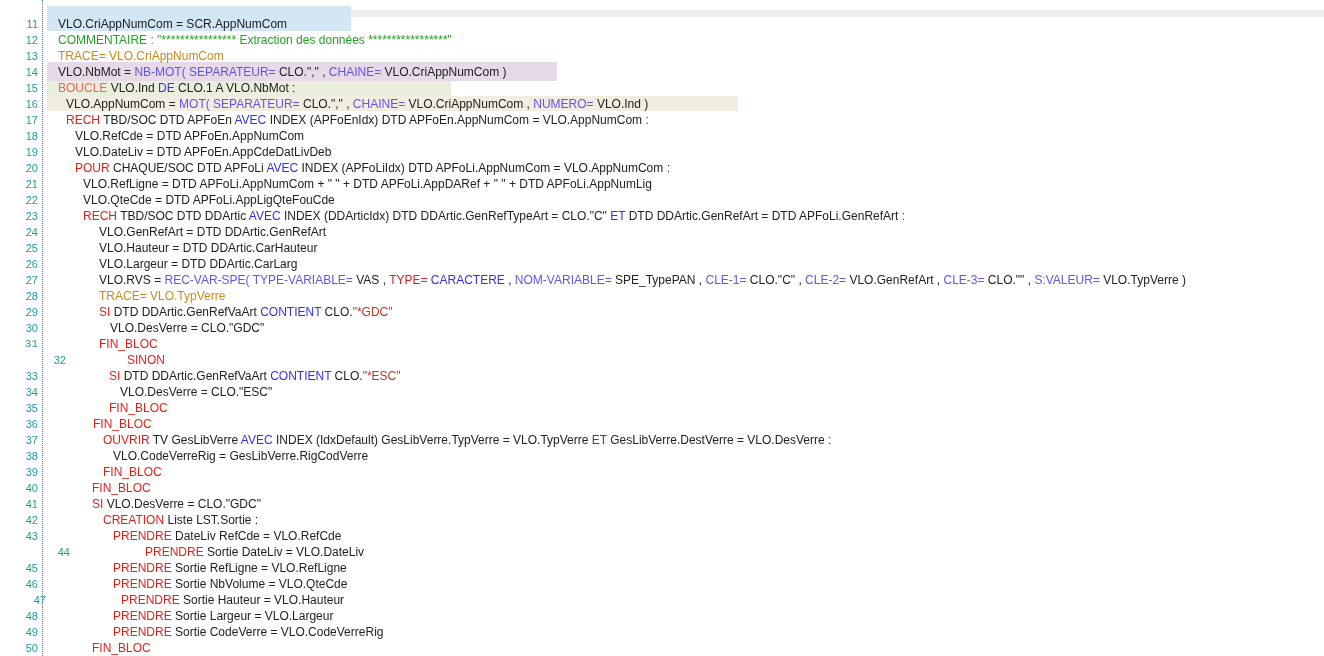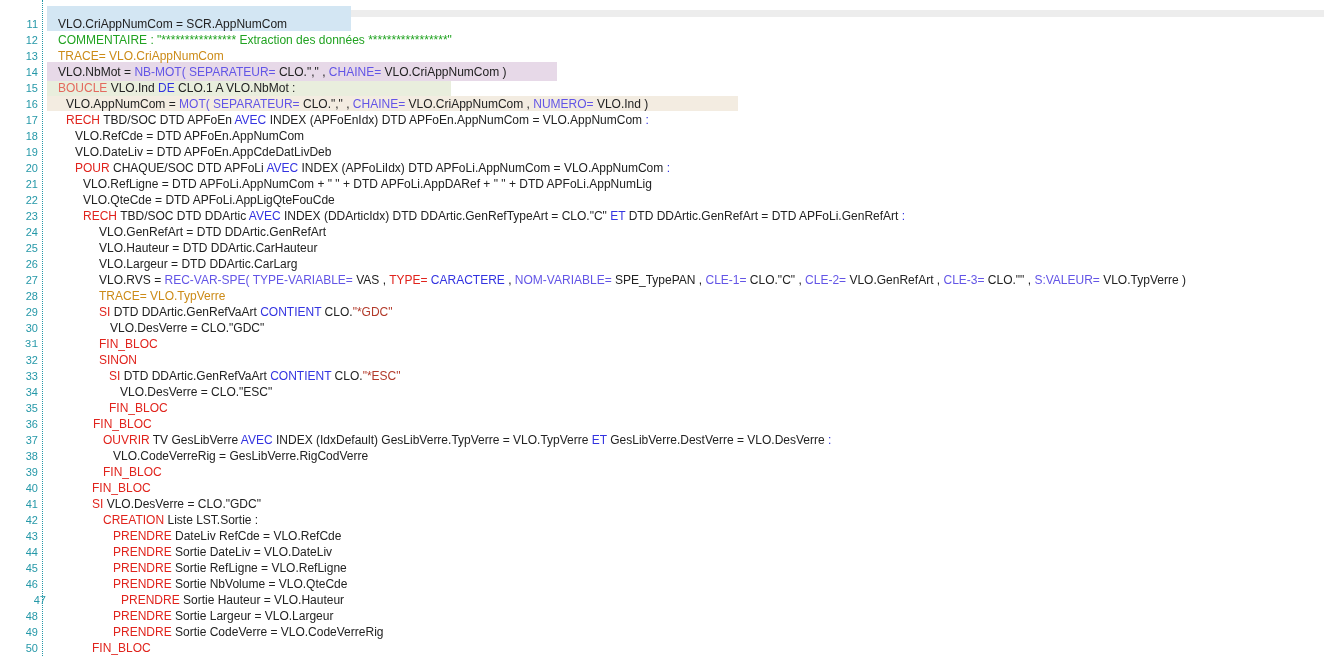--- a/index.html
+++ b/index.html
@@ -134,21 +134,21 @@
       </div>
       <div class="row">
         <span class="num" style="color: rgb(37, 152, 168);">30</span>
         <span class="code" style="padding-left: 68px;"><span style="color: rgb(34, 34, 34);">VLO.DesVerre = CLO."GDC"</span></span>
       </div>
       <div class="row">
         <span class="num" style="color: rgb(37, 152, 168); font-family: Liberation Mono, monospace;">31</span>
         <span class="code" style="padding-left: 57px;"><span style="color: rgb(224, 35, 28);">FIN_BLOC</span></span>
       </div>
       <div class="row">
-        <span class="num" style="color: rgb(37, 152, 168);">32</span>
+        <span class="num" style="color: rgb(37, 152, 168); margin-left: 28px;">32</span>
         <span class="code" style="padding-left: 57px;"><span style="color: rgb(224, 35, 28);">SINON</span></span>
       </div>
       <div class="row">
         <span class="num" style="color: rgb(37, 152, 168);">33</span>
         <span class="code" style="padding-left: 67px;"><span style="color: rgb(224, 35, 28);">SI</span><span style="color: rgb(34, 34, 34);"> DTD DDArtic.GenRefVaArt </span><span style="color: rgb(51, 51, 224);">CONTIENT</span><span style="color: rgb(34, 34, 34);"> CLO.</span><span style="color: rgb(178, 58, 42);">"*ESC"</span></span>
       </div>
       <div class="row">
         <span class="num" style="color: rgb(37, 152, 168);">34</span>
         <span class="code" style="padding-left: 78px;"><span style="color: rgb(34, 34, 34);">VLO.DesVerre = CLO."ESC"</span></span>
       </div>
@@ -182,21 +182,21 @@
       </div>
       <div class="row">
         <span class="num" style="color: rgb(37, 152, 168);">42</span>
         <span class="code" style="padding-left: 61px;"><span style="color: rgb(224, 35, 28);">CREATION</span><span style="color: rgb(34, 34, 34);"> Liste LST.Sortie :</span></span>
       </div>
       <div class="row">
         <span class="num" style="color: rgb(37, 152, 168);">43</span>
         <span class="code" style="padding-left: 71px;"><span style="color: rgb(224, 35, 28);">PRENDRE</span><span style="color: rgb(34, 34, 34);"> DateLiv RefCde = VLO.RefCde</span></span>
       </div>
       <div class="row">
-        <span class="num" style="color: rgb(37, 152, 168);">44</span>
+        <span class="num" style="color: rgb(37, 152, 168); margin-left: 32px;">44</span>
         <span class="code" style="padding-left: 71px;"><span style="color: rgb(224, 35, 28);">PRENDRE</span><span style="color: rgb(34, 34, 34);"> Sortie DateLiv = VLO.DateLiv</span></span>
       </div>
       <div class="row">
         <span class="num" style="color: rgb(37, 152, 168);">45</span>
         <span class="code" style="padding-left: 71px;"><span style="color: rgb(224, 35, 28);">PRENDRE</span><span style="color: rgb(34, 34, 34);"> Sortie RefLigne = VLO.RefLigne</span></span>
       </div>
       <div class="row">
         <span class="num" style="color: rgb(37, 152, 168);">46</span>
         <span class="code" style="padding-left: 71px;"><span style="color: rgb(224, 35, 28);">PRENDRE</span><span style="color: rgb(34, 34, 34);"> Sortie NbVolume = VLO.QteCde</span></span>
       </div>

